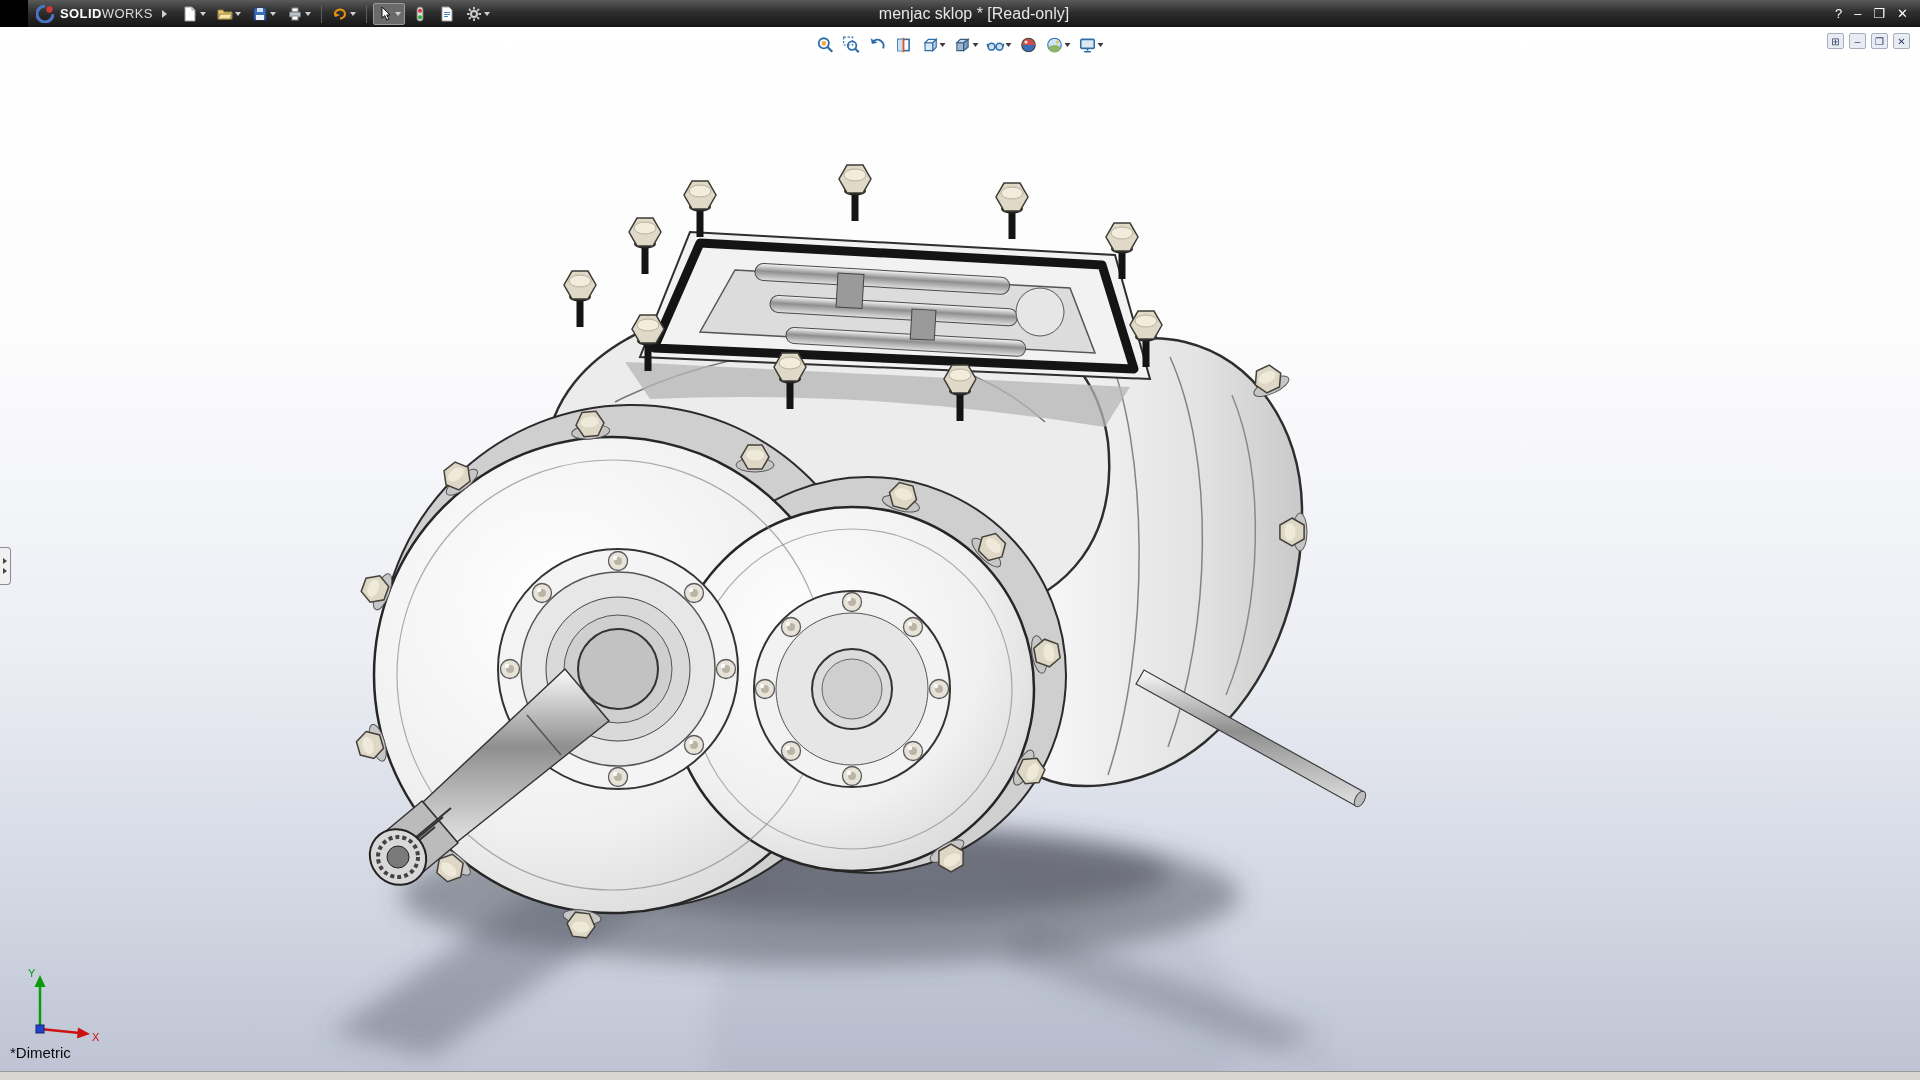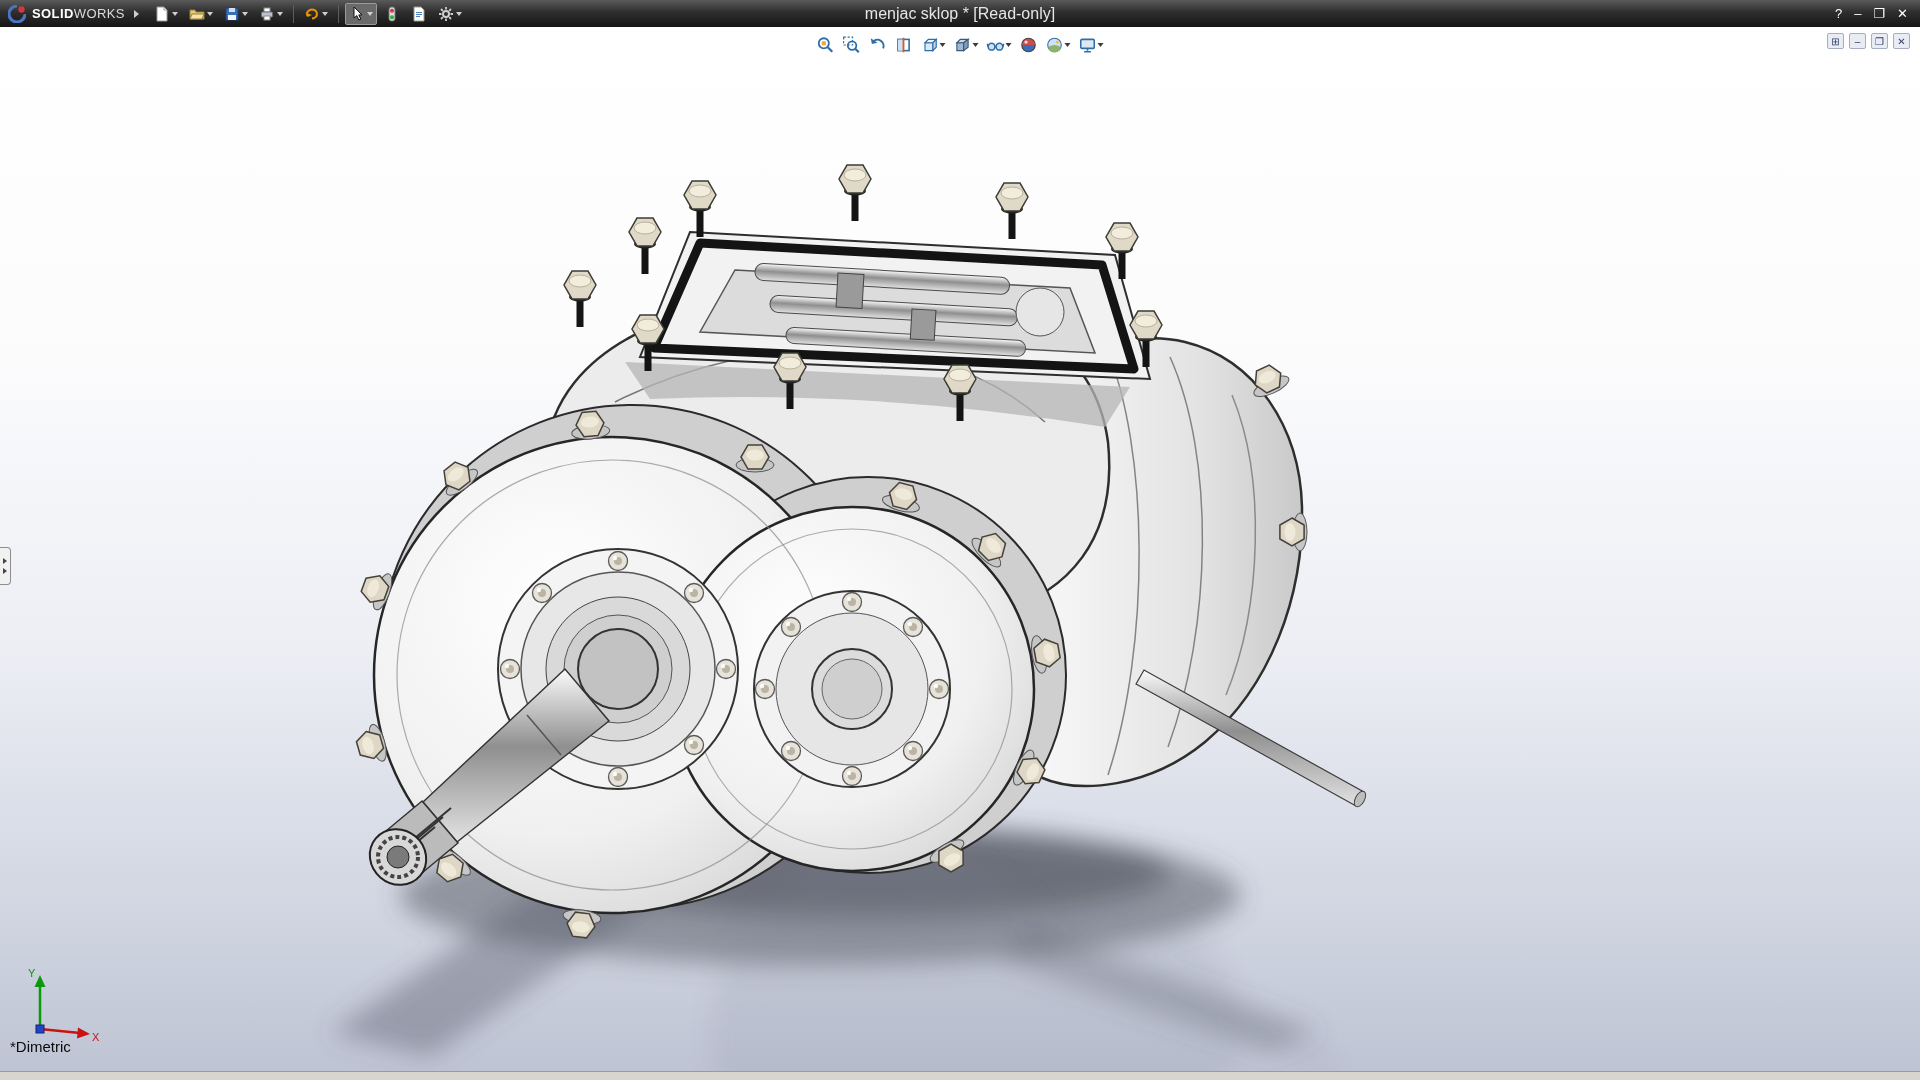--- a/index.html
+++ b/index.html
@@ -2,21 +2,21 @@
 <html><head>
 <meta charset="utf-8">
 <style>
   * { box-sizing: border-box; margin: 0; padding: 0; }
   html,body { width:1920px; height:1080px; overflow:hidden;
     font-family:"Liberation Sans", sans-serif; background:#000; }
 
   
   .titlebar { position:relative; height:27px;
     background:linear-gradient(#5a5a5a, #2e2e2e 45%, #161616);
-    display:flex; align-items:center; padding:0 8px; gap:3px; }
+    display:flex; align-items:center; padding:0 8px; gap:3px;margin-left:28px; }
   .brand { display:flex; align-items:center; gap:6px; margin-right:6px; }
   .brand-text { color:#fff; font-size:13px; letter-spacing:.4px; white-space:nowrap; }
   .brand-text .bold { font-weight:700; }
   .brand-text .light { font-weight:400; color:#dcdcdc; }
   .menu-arrow { width:0; height:0; border-top:4px solid transparent;
     border-bottom:4px solid transparent; border-left:5px solid #cfcfcf; margin-right:8px; }
   .tb-sep { width:1px; height:18px; background:#5d5d5d; margin:0 3px; }
   .tbtn { height:22px; display:flex; align-items:center; padding:0 3px;
     border:1px solid transparent; border-radius:2px; }
   .tbtn.pressed { background:#6a6a6a; border:1px solid #9a9a9a; }
@@ -49,21 +49,21 @@
   
   .fm-tab { position:absolute; left:0; top:520px; width:11px; height:38px;
     background:#f1f1f1; border:1px solid #8d8d8d; border-left:none;
     border-radius:0 4px 4px 0; display:flex; flex-direction:column;
     align-items:center; justify-content:center; gap:4px; }
   .fm-tab i { width:0; height:0; border-top:3px solid transparent;
     border-bottom:3px solid transparent; border-left:4px solid #444; }
 
   
   .triad { position:absolute; left:22px; bottom:24px; }
-  .view-label { position:absolute; left:10px; bottom:16px; font-size:15px; color:#0a0a0a; }
+  .view-label { position:absolute; left:10px; bottom:10px; font-size:15px; color:#0a0a0a; }
 
   
   .statusbar { height:9px; background:#d8d5cf; border-top:1px solid #9b9b9b; }
 </style>
 </head>
 <body>
 
 <div class="titlebar">
   <div class="brand">
     <svg width="18" height="18" viewBox="0 0 18 18">

